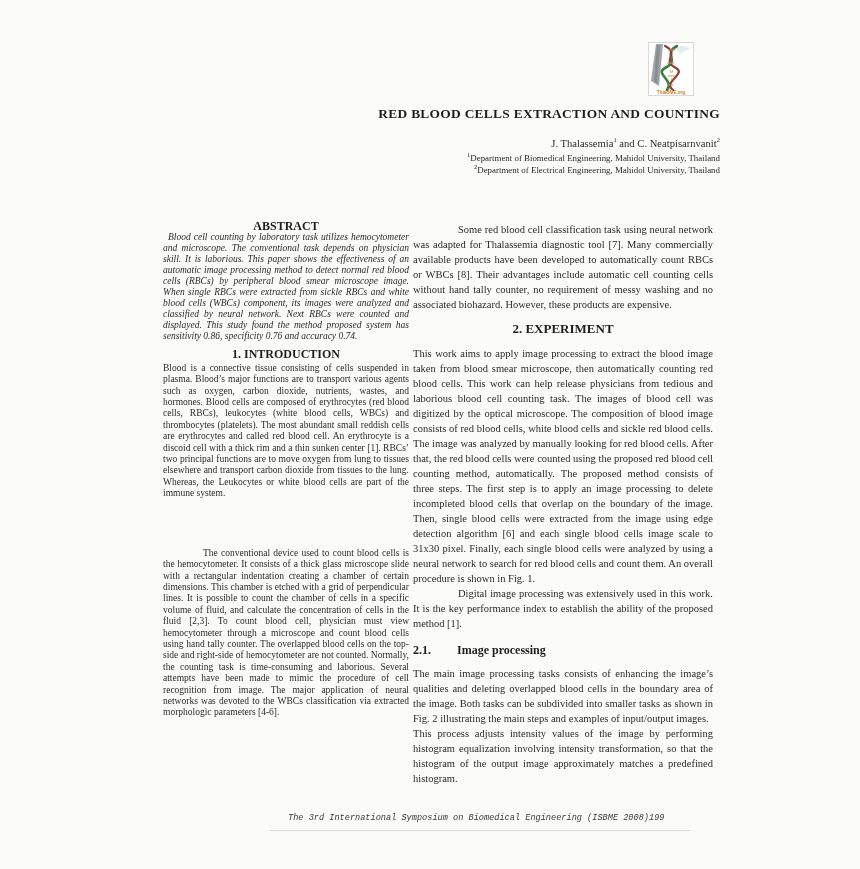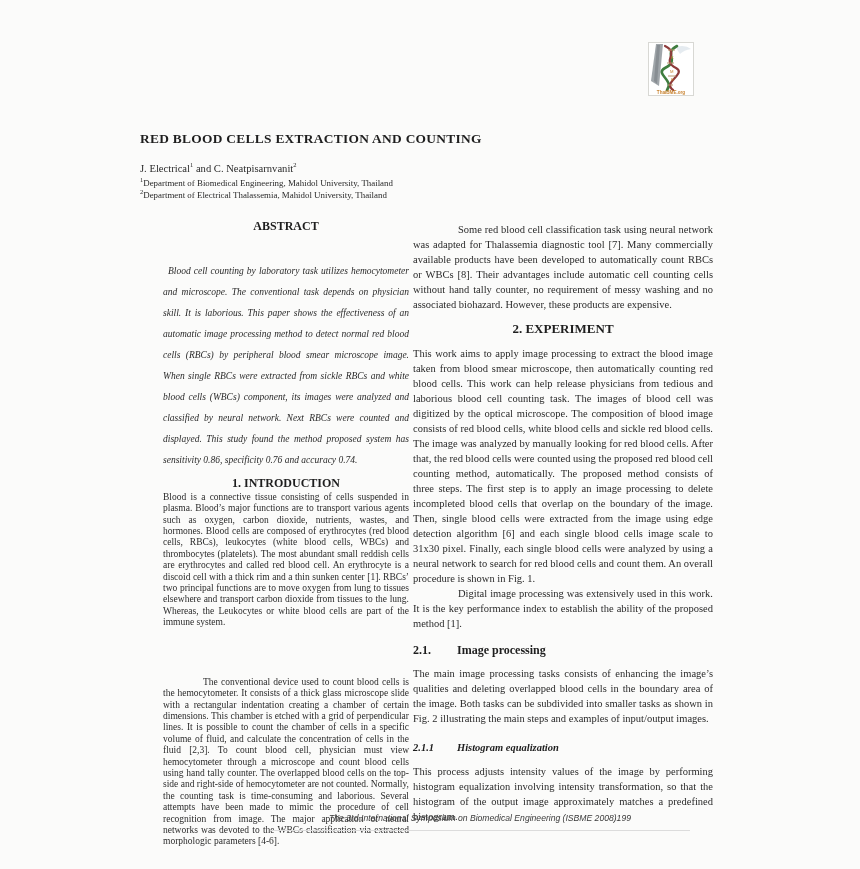--- a/index.html
+++ b/index.html
@@ -3,50 +3,50 @@
 <meta charset="utf-8">
 <style>
   html,body{margin:0;padding:0;background:#fbfbfa;}
   .page{position:relative;width:860px;height:869px;background:#fbfbfa;overflow:hidden;
         font-family:"Liberation Serif","DejaVu Serif",serif;color:#2a2a2a;}
 
   
   .logo{position:absolute;left:648px;top:42px;width:46px;height:54px;}
 
   
-  .title-block{position:absolute;left:140px;top:131px;width:580px;text-align:left;}
+  .title-block{position:absolute;left:140px;top:106px;width:580px;text-align:right;}
   .paper-title{margin:0;font-size:13.4px;font-weight:bold;letter-spacing:.3px;color:#1e1e1e;}
   .authors{margin-top:16px;font-size:10.6px;}
   .authors sup,.affil sup{font-size:6.5px;vertical-align:super;line-height:0;}
   .affil{font-size:8.9px;line-height:11.5px;}
   .affil-first{margin-top:4px;}
 
   
   .col{position:absolute;text-align:justify;}
   .col-left{left:163px;top:221px;width:246px;font-size:9.5px;line-height:11.4px;}
   .col-right{left:413px;top:222px;width:300px;font-size:10.5px;line-height:15px;}
   .sec-heading{text-align:center;font-weight:bold;margin:0;color:#1e1e1e;}
   .col-left .sec-heading{font-size:12px;}
   .col-right .sec-heading{font-size:13px;}
   .p{margin:0;}
-  .abstract-text{font-style:italic;margin-top:29px;line-height:21px;text-indent:5px;}
+  .abstract-text{font-style:italic;line-height:11px;text-indent:5px;}
   .h-intro{margin-top:7px;}
   .p-intro1{margin-top:2px;}
   .indent40{text-indent:40px;margin-top:48px;}
   .indent45{text-indent:45px;}
   .h-exp{margin-top:9px;margin-bottom:10px;}
   .sub-heading{margin:12px 0 8px 0;font-size:12px;font-weight:bold;text-align:left;color:#1e1e1e;}
   .subsub-heading{margin:14px 0 9px 0;font-size:10.5px;font-weight:bold;font-style:italic;text-align:left;color:#1e1e1e;}
   .hnum{display:inline-block;width:44px;}
 
   
   .footer{position:absolute;left:270px;top:813px;width:420px;box-sizing:border-box;
-          display:flex;justify-content:center;align-items:flex-end;
+          display:flex;justify-content:flex-start;align-items:flex-end;
           padding:0 18px 7px 18px;border-bottom:1px solid #dcdcdc;
-          font-family:Liberation Sans, sans-serif;font-style:italic;
+          font-family:Liberation Mono, monospace;font-style:italic;
           font-size:8.6px;color:#3a3a3a;}
 </style>
 </head>
 <body>
 
 <div class="page">
 
   <div class="logo">
     <svg width="46" height="54" viewBox="0 0 46 54" xmlns="http://www.w3.org/2000/svg">
       <rect x="0.5" y="0.5" width="45" height="53" fill="#ffffff" stroke="#d8d8d4"></rect>
@@ -61,41 +61,40 @@
       <line x1="20" y1="43" x2="25" y2="43" stroke="#b9966e" stroke-width="1"></line>
       <text x="23" y="17" font-size="4.2" fill="#c8822e" font-family="Liberation Sans, sans-serif">K</text>
       <text x="22" y="31" font-size="4.2" fill="#c8822e" font-family="Liberation Sans, sans-serif">M</text>
       <text x="23" y="39" font-size="4.2" fill="#c8822e" font-family="Liberation Sans, sans-serif">E</text>
       <text x="23" y="51.5" text-anchor="middle" font-size="4.6" font-weight="bold" fill="#c8822e" font-family="Liberation Sans, sans-serif">ThaiBME.org</text>
     </svg>
   </div>
 
   <div class="title-block">
     <h1 class="paper-title">RED BLOOD CELLS EXTRACTION AND COUNTING</h1>
-    <div class="authors"><span>J. Electrical</span><sup>1</sup><span> and </span><span>C. Neatpisarnvanit</span><sup>2</sup></div>
+    <div class="authors"><span>J. Thalassemia</span><sup>1</sup><span> and </span><span>C. Neatpisarnvanit</span><sup>2</sup></div>
     <div class="affil affil-first"><sup>1</sup><span>Department of Biomedical Engineering, Mahidol University, Thailand</span></div>
-    <div class="affil"><sup>2</sup><span>Department of Electrical Thalassemia, Mahidol University, Thailand</span></div>
+    <div class="affil"><sup>2</sup><span>Department of Electrical Engineering, Mahidol University, Thailand</span></div>
   </div>
 
   <div class="col col-left">
     <h2 class="sec-heading">ABSTRACT</h2>
     <p class="p abstract-text">Blood cell counting by laboratory task utilizes hemocytometer and microscope. The conventional task depends on physician skill. It is laborious. This paper shows the effectiveness of an automatic image processing method to detect normal red blood cells (RBCs) by peripheral blood smear  microscope image. When single RBCs were extracted  from sickle RBCs and white blood cells (WBCs)  component, its images were analyzed and classified by neural network. Next RBCs were counted and displayed. This study found the method proposed system has sensitivity 0.86, specificity 0.76 and accuracy 0.74.</p>
     <h2 class="sec-heading h-intro">1. INTRODUCTION</h2>
     <p class="p p-intro1">Blood is a connective tissue consisting of cells suspended in plasma. Blood’s major functions are to transport various agents such as oxygen, carbon dioxide, nutrients, wastes, and hormones.  Blood cells are composed of erythrocytes (red blood cells, RBCs), leukocytes (white blood cells, WBCs) and thrombocytes (platelets). The most abundant small reddish cells are erythrocytes and called red blood cell.  An erythrocyte is a discoid cell with a thick rim and a thin sunken center [1].  RBCs’ two principal functions are to move oxygen from lung to tissues elsewhere and transport carbon dioxide from tissues to the lung.  Whereas, the Leukocytes or white blood cells are part of the immune system.</p>
     <p class="p indent40">The conventional device used to count blood cells is the hemocytometer.  It consists of a thick glass microscope slide with a rectangular indentation creating a chamber of certain dimensions.  This chamber is etched with a grid of perpendicular lines. It is possible to count the chamber of cells in a specific volume of fluid, and calculate the concentration of cells in the fluid [2,3]. To count blood cell, physician must view hemocytometer through a microscope and count blood cells using hand tally counter.  The overlapped blood cells on the top-side and right-side of hemocytometer are not counted. Normally, the counting task is time-consuming and laborious. Several attempts have been made to mimic the procedure of cell recognition from image.  The major application of neural networks was devoted to the WBCs classification via extracted morphologic parameters [4-6].</p>
   </div>
 
   <div class="col col-right">
     <p class="p indent45">Some red blood cell classification task using neural network was adapted for Thalassemia diagnostic tool [7]. Many commercially available products have been developed to automatically count RBCs or WBCs [8].  Their advantages include automatic cell counting cells without hand tally counter, no requirement of messy washing and no associated biohazard.  However, these products are expensive.</p>
     <h2 class="sec-heading h-exp">2. EXPERIMENT</h2>
     <p class="p">This work aims to apply image processing to extract the blood image taken from blood smear microscope, then automatically counting red blood cells.  This work can help release physicians from tedious and laborious blood cell counting task.  The images of blood cell was digitized by the optical microscope.  The composition of blood image consists of red blood cells, white blood cells and sickle red blood cells.  The image was analyzed by manually looking for red blood cells. After that, the red blood cells were counted using the proposed red blood cell counting method, automatically.  The proposed method consists of  three steps. The first step is to apply an image processing to delete incompleted blood cells that overlap on the boundary of the image.  Then, single blood cells were extracted from the image using edge detection algorithm [6] and each single blood cells image scale to 31x30 pixel.  Finally, each single blood cells were analyzed by using a neural network to search for red blood cells and count them.   An overall procedure is shown in Fig. 1.</p>
     <p class="p indent45">Digital image processing was extensively used in this work. It is the key performance index to establish the ability of  the proposed method [1].</p>
     <h3 class="sub-heading"><span class="hnum">2.1.</span><span>Image processing</span></h3>
     <p class="p">The main image processing tasks consists of enhancing the image’s qualities and deleting overlapped blood cells in the boundary area of the image.  Both tasks can be subdivided into smaller tasks as shown in Fig. 2 illustrating the main steps and examples of input/output images.</p>
-    <h4 class="subsub-heading"><span class="hnum">2.1.1</span><span>Histogram equalization</span></h4>
     <p class="p">This process   adjusts intensity values of the image by performing histogram equalization involving intensity transformation, so that the histogram of the output image approximately matches a predefined histogram.</p>
   </div>
 
   <div class="footer">
     <span>The 3rd International Symposium on Biomedical Engineering (ISBME 2008)</span>
     <span>199</span>
   </div>
 
 </div>
 

